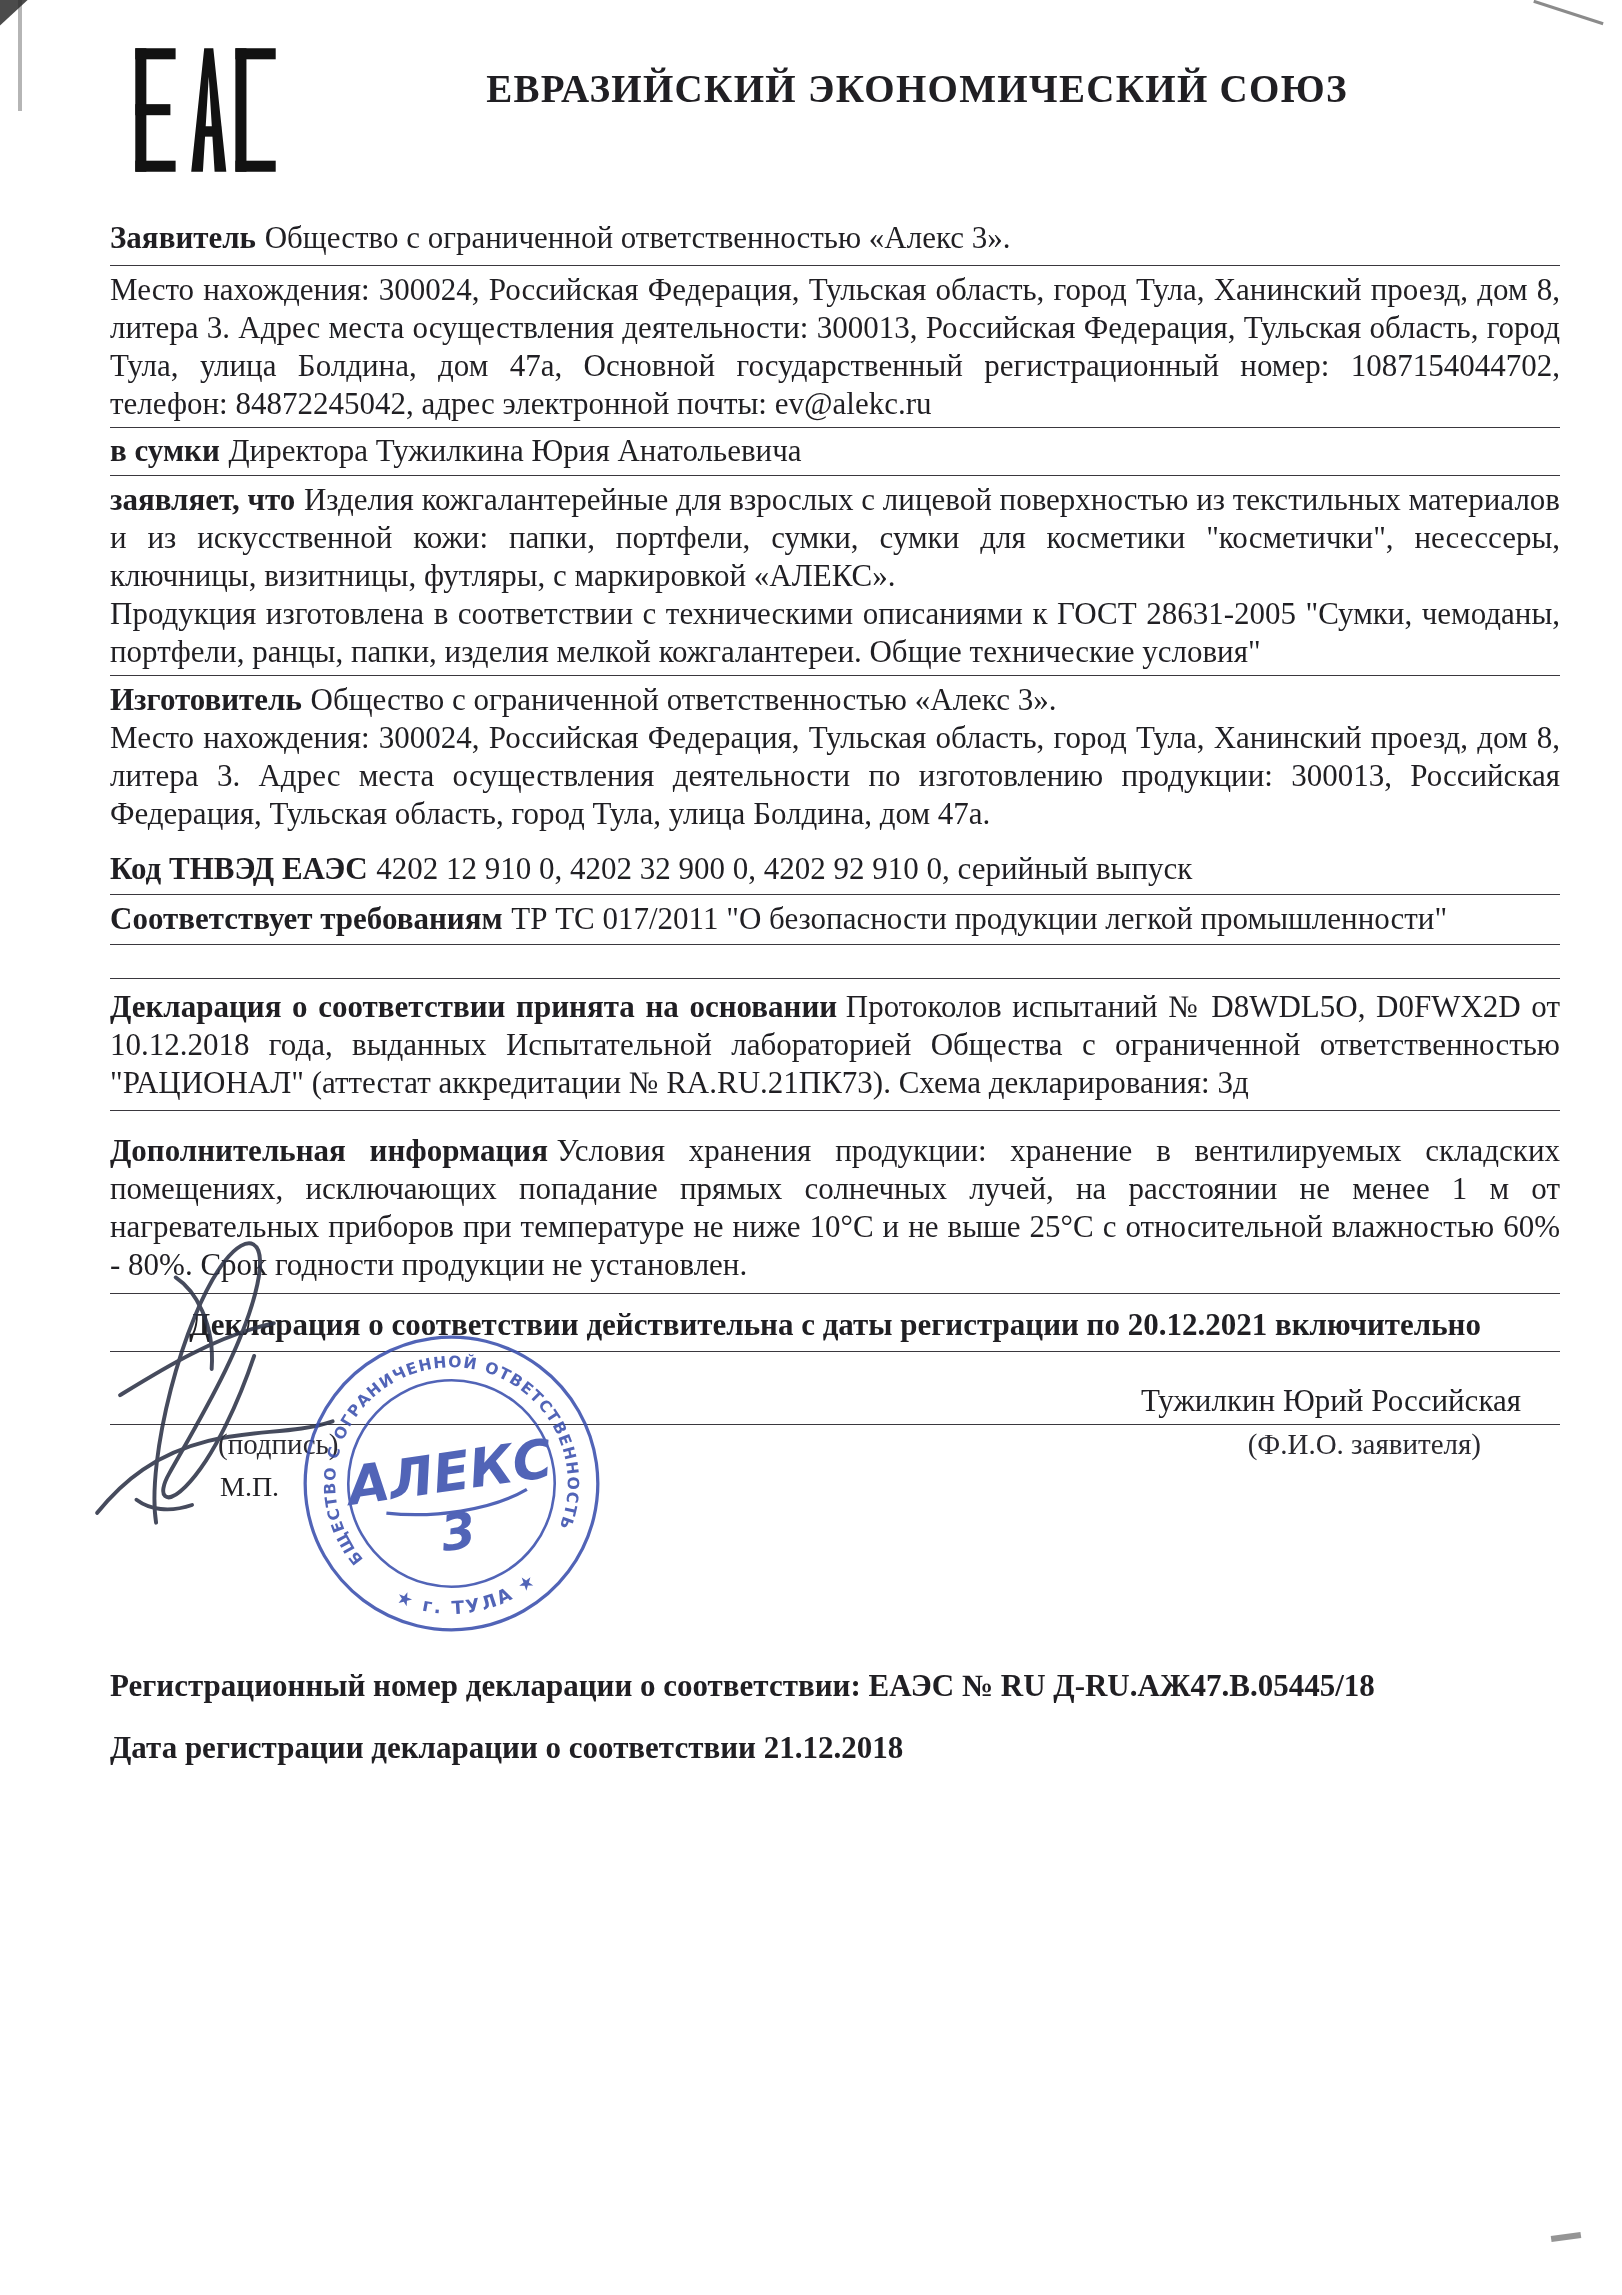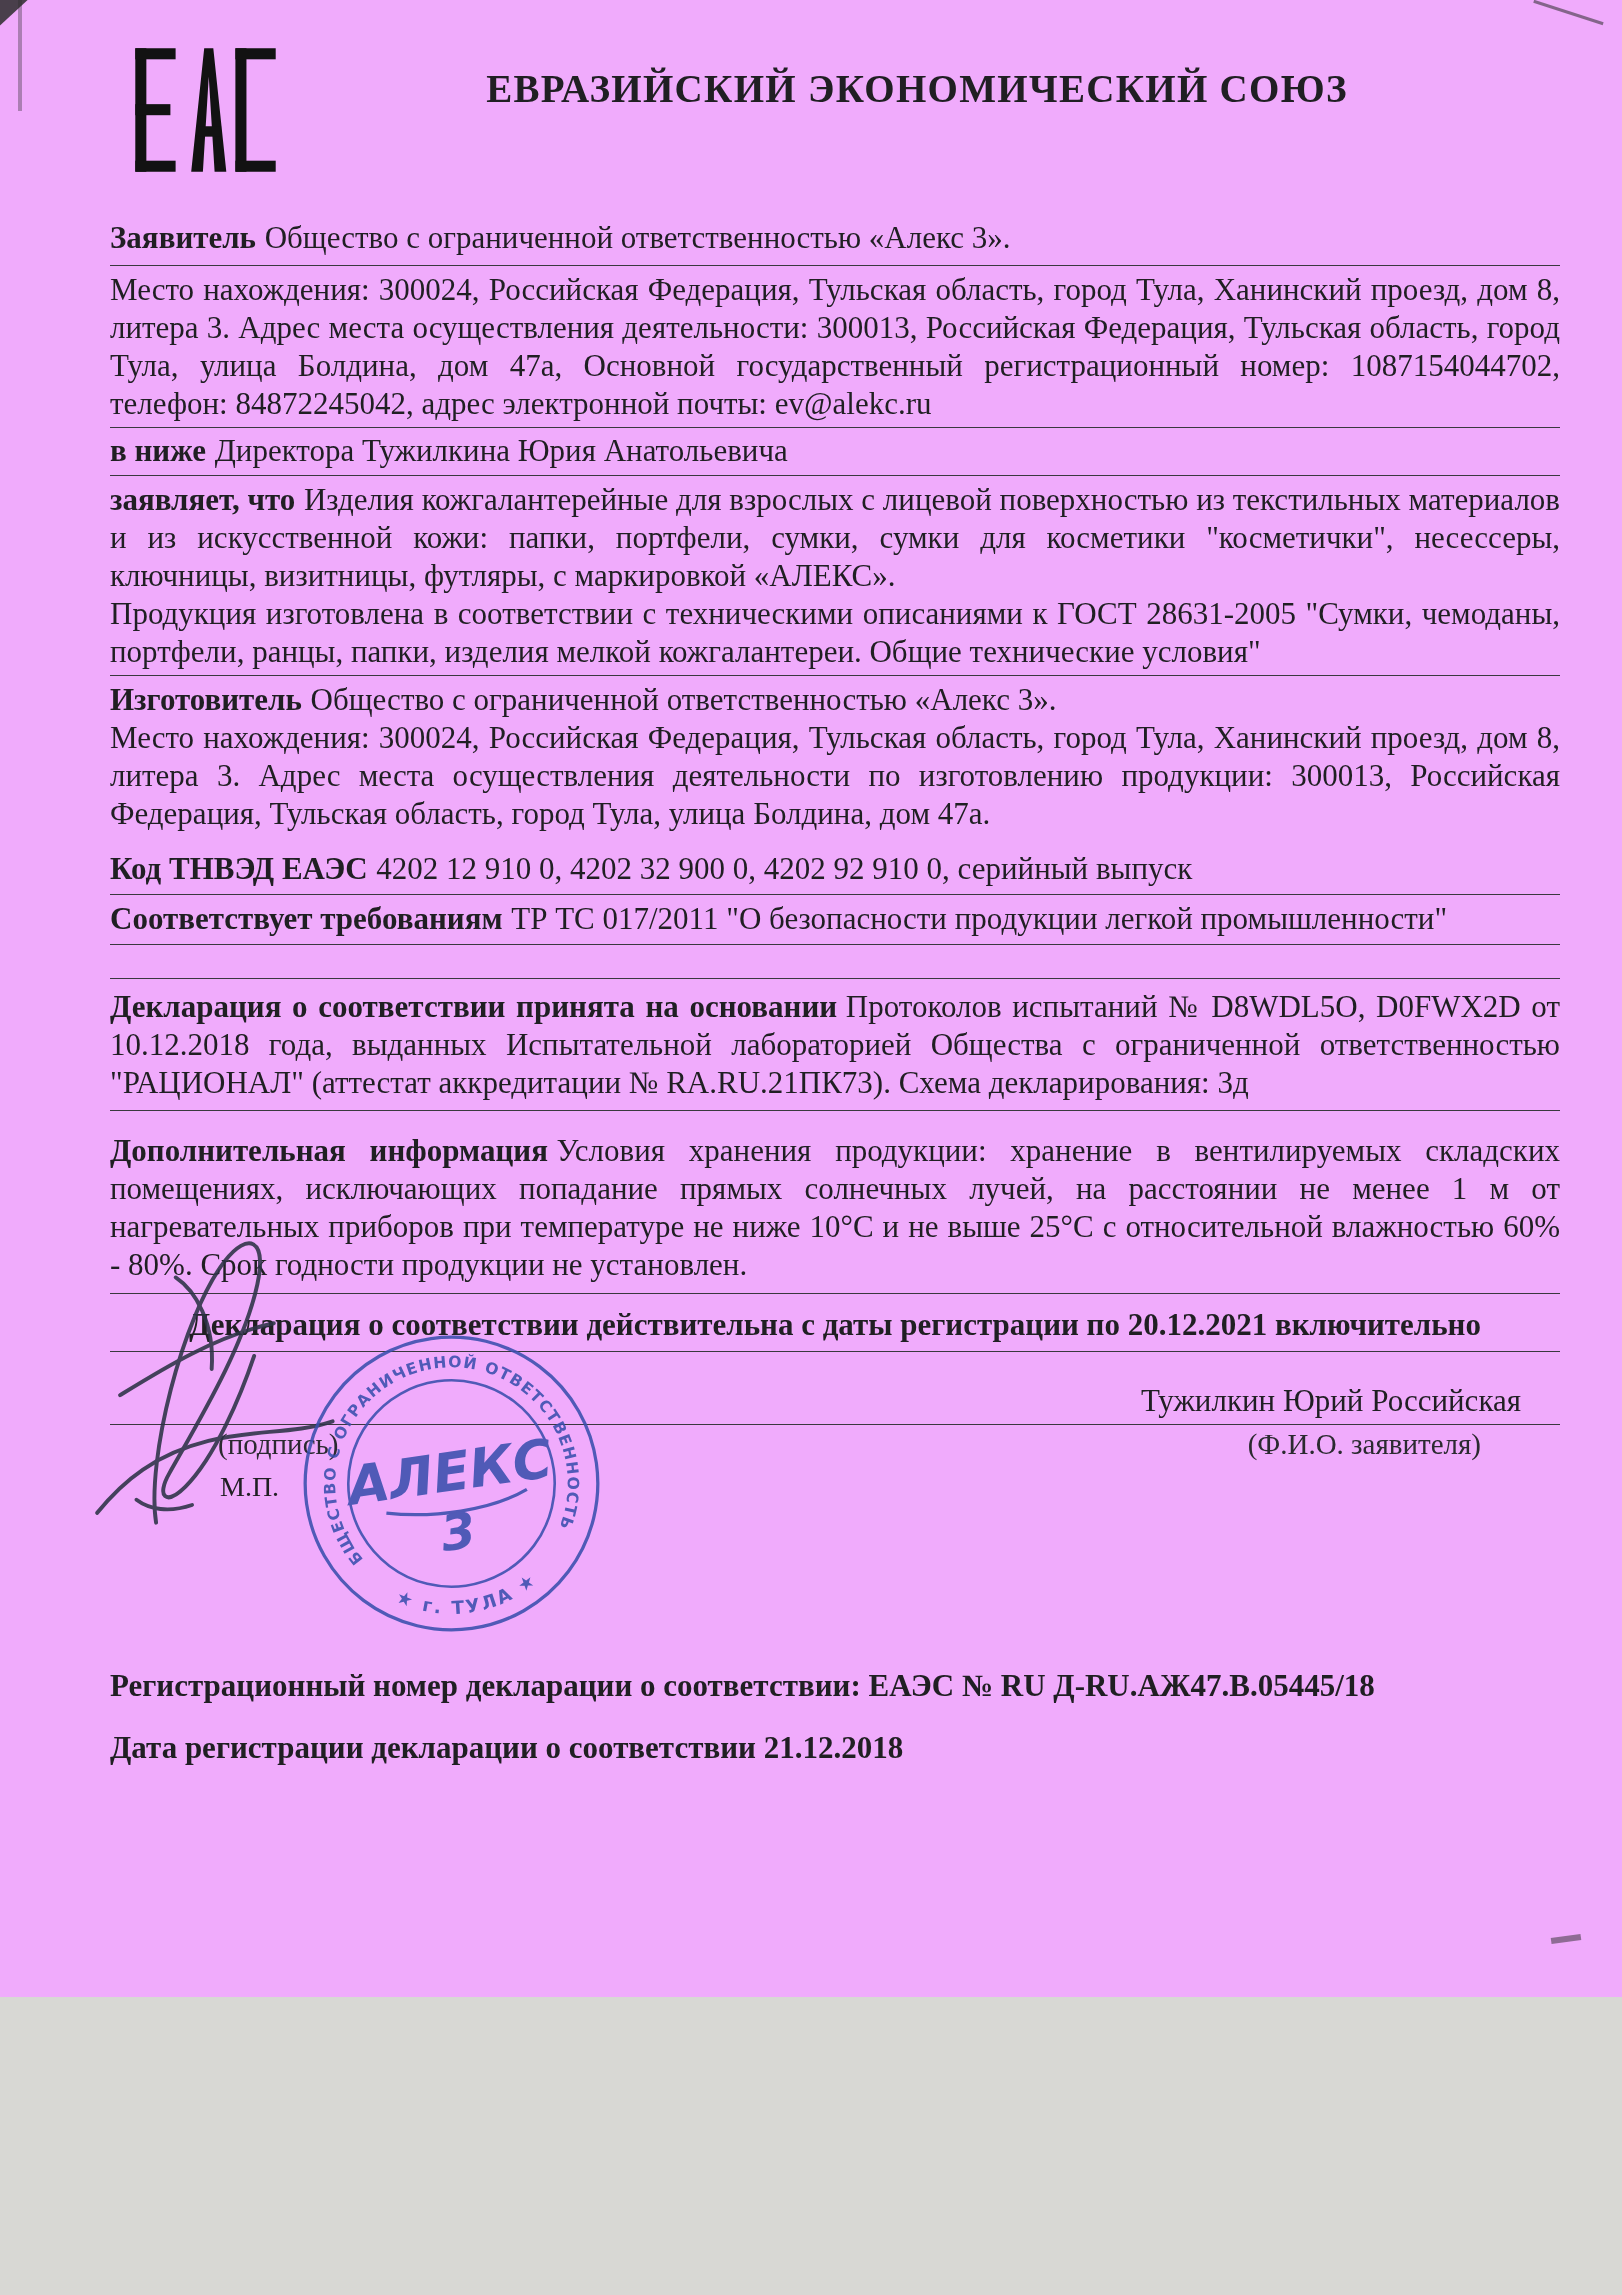--- a/index.html
+++ b/index.html
@@ -1,19 +1,19 @@
 <!DOCTYPE html>
 <html style="font-size:10.5px"><head>
 <meta charset="utf-8">
 <title>Declaration</title>
 <style>
   *{box-sizing:border-box;}
   html,body{margin:0;padding:0;}
   body{width:1622px;background:#d8d8d4;font-family:"Liberation Serif",serif;}
-  .page{position:relative;width:1622px;height:1997px;background:#f0abfc;color:#201f23;overflow:hidden;}
+  .page{position:relative;width:1622px;height:2295px;background:#ffffff;color:#201f23;overflow:hidden;}
 
   
   .header{display:flex;align-items:flex-start;padding:47px 65px 0 134px;}
   .logo-box{width:143px;height:126px;flex:0 0 auto;}
   .titles{flex:1;text-align:center;padding-top:17px;font-weight:bold;font-size:39px;line-height:50px;letter-spacing:1.3px;}
 
   
   .content{padding:0 62px 0 110px;margin-top:46px;}
   p{margin:0;}
   .para{font-size:31px;line-height:38px;}
@@ -92,21 +92,21 @@
 
     <div class="sec sec-applicant">
       <p class="para"><b class="lbl">Заявитель</b><span>Общество с ограниченной ответственностью «Алекс 3».</span></p>
     </div>
 
     <div class="sec sec-address">
       <p class="para just">Место нахождения: 300024, Российская Федерация, Тульская область, город Тула, Ханинский проезд, дом 8, литера 3. Адрес места осуществления деятельности: 300013, Российская Федерация, Тульская область, город Тула, улица Болдина, дом 47а, Основной государственный регистрационный номер: 1087154044702, телефон: 84872245042, адрес электронной почты: ev@alekc.ru</p>
     </div>
 
     <div class="sec sec-representative">
-      <p class="para"><b class="lbl">в ниже</b><span>Директора Тужилкина Юрия Анатольевича</span></p>
+      <p class="para"><b class="lbl">в сумки</b><span>Директора Тужилкина Юрия Анатольевича</span></p>
     </div>
 
     <div class="sec sec-declares">
       <p class="para just"><b class="lbl">заявляет, что</b><span>Изделия кожгалантерейные для взрослых с лицевой поверхностью из текстильных материалов и из искусственной кожи: папки, портфели, сумки, сумки для косметики "косметички", несессеры, ключницы, визитницы, футляры, с маркировкой «АЛЕКС».</span></p>
       <p class="para just">Продукция изготовлена в соответствии с техническими описаниями к ГОСТ 28631-2005 "Сумки, чемоданы, портфели, ранцы, папки, изделия мелкой кожгалантереи. Общие технические условия"</p>
     </div>
 
     <div class="sec sec-manufacturer">
       <p class="para"><b class="lbl">Изготовитель</b><span>Общество с ограниченной ответственностью «Алекс 3».</span></p>
       <p class="para just">Место нахождения: 300024, Российская Федерация, Тульская область, город Тула, Ханинский проезд, дом 8, литера 3. Адрес места осуществления деятельности по изготовлению продукции: 300013, Российская Федерация, Тульская область, город Тула, улица Болдина, дом 47а.</p>

